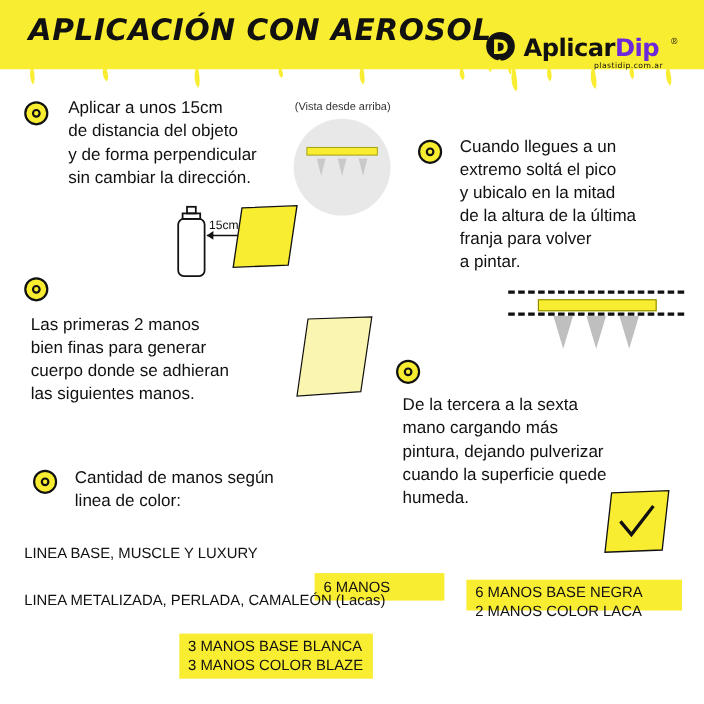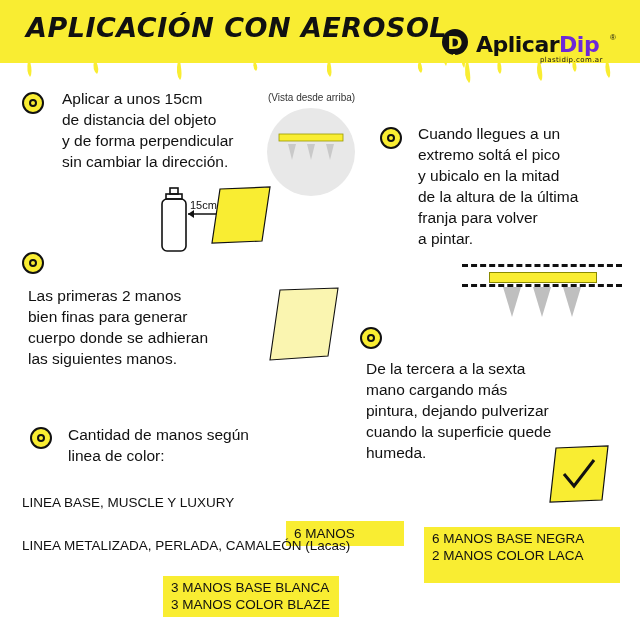--- a/index.html
+++ b/index.html
@@ -284,17 +284,17 @@
   </svg>
 
   <div class="bullet" style="left:30px; top:427px;"></div>
   <div class="para" style="left:68px; top:424px; width:260px;">Cantidad de manos según
 linea de color:</div>
 
   <div class="row-label" style="left:22px; top:495px;">LINEA BASE, MUSCLE Y LUXURY</div>
   <div class="tag" style="left:286px; top:476px; width:118px; height:25px;margin-top:45px;">6 MANOS</div>
 
   <div class="row-label" style="left:22px; top:538px;">LINEA METALIZADA, PERLADA, CAMALEÓN (Lacas)</div>
-  <div class="tag tag-2" style="left:424px; top:527px; width:196px; height:56px;"><span>6 MANOS BASE NEGRA</span><br><span>2 MANOS COLOR LACA</span></div>
+  <div class="tag tag-2" style="left:424px; top:527px; width:196px; height:28px;"><span>6 MANOS BASE NEGRA</span><br><span>2 MANOS COLOR LACA</span></div>
 
   <div class="tag tag-2" style="left:163px; top:576px; width:176px; height:41px;"><span>3 MANOS BASE BLANCA</span><br><span>3 MANOS COLOR BLAZE</span></div>
 
 </div>
 
 </body></html>

